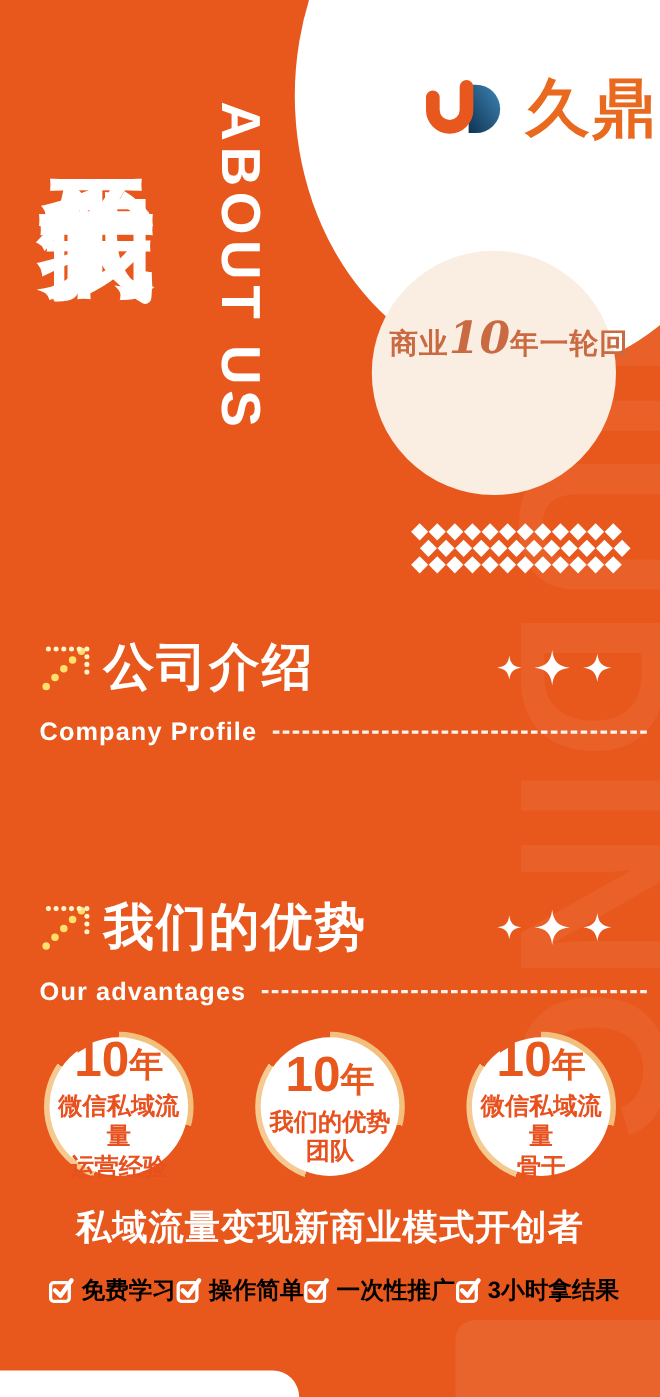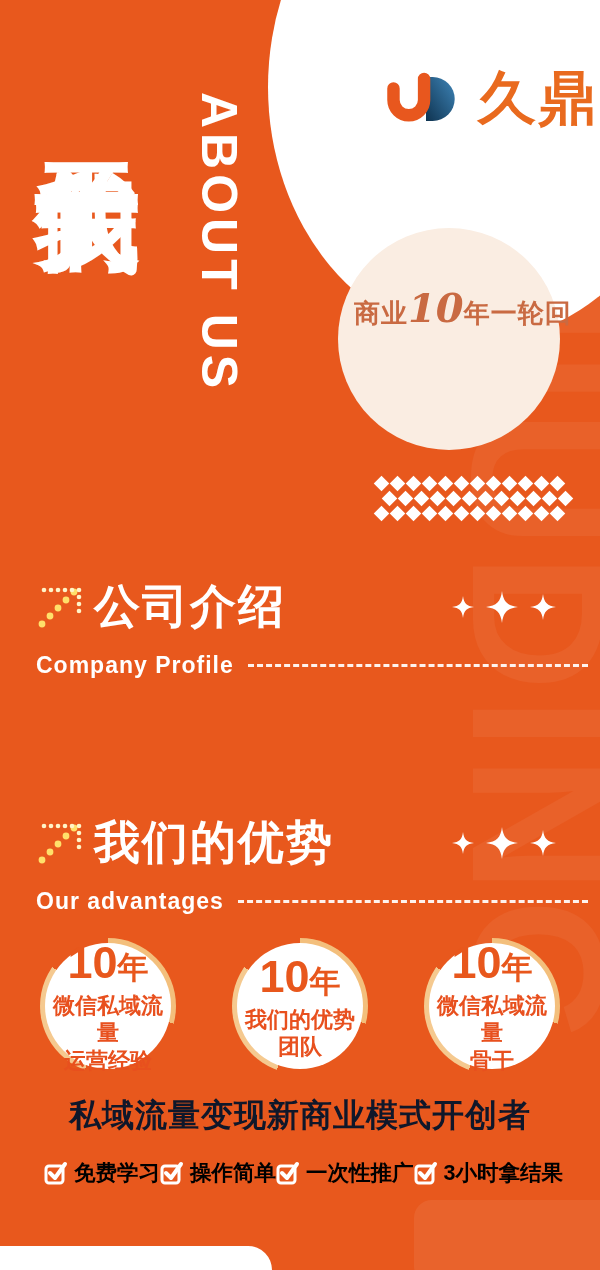--- a/index.html
+++ b/index.html
@@ -100,21 +100,21 @@
   }
   .adv-num{font-size:45px;font-weight:900;color:var(--orange);line-height:1;}
   .adv-unit{font-size:31px;}
   .adv-label{
     margin-top:7px;font-size:22px;font-weight:700;color:var(--red-orange);
     line-height:1.25;white-space:pre-line;
   }
   
   .tagline{
     position:absolute;left:0;right:0;top:1094px;text-align:center;z-index:3;
-    font-size:32px;font-weight:900;color:#0f172a;letter-spacing:1px;
+    font-size:32px;font-weight:900;color:#ffffff;letter-spacing:1px;
   }
   .checklist{
     position:absolute;left:44px;right:48px;top:1158px;display:flex;
     justify-content:space-between;align-items:center;z-index:3;
   }
   .check-item{display:flex;align-items:center;gap:6px;}
   .check-label{font-size:21.5px;font-weight:700;color:#000000;white-space:nowrap;}
   
   .bottom-white{
     position:absolute;left:0;bottom:0;width:272px;height:24px;

